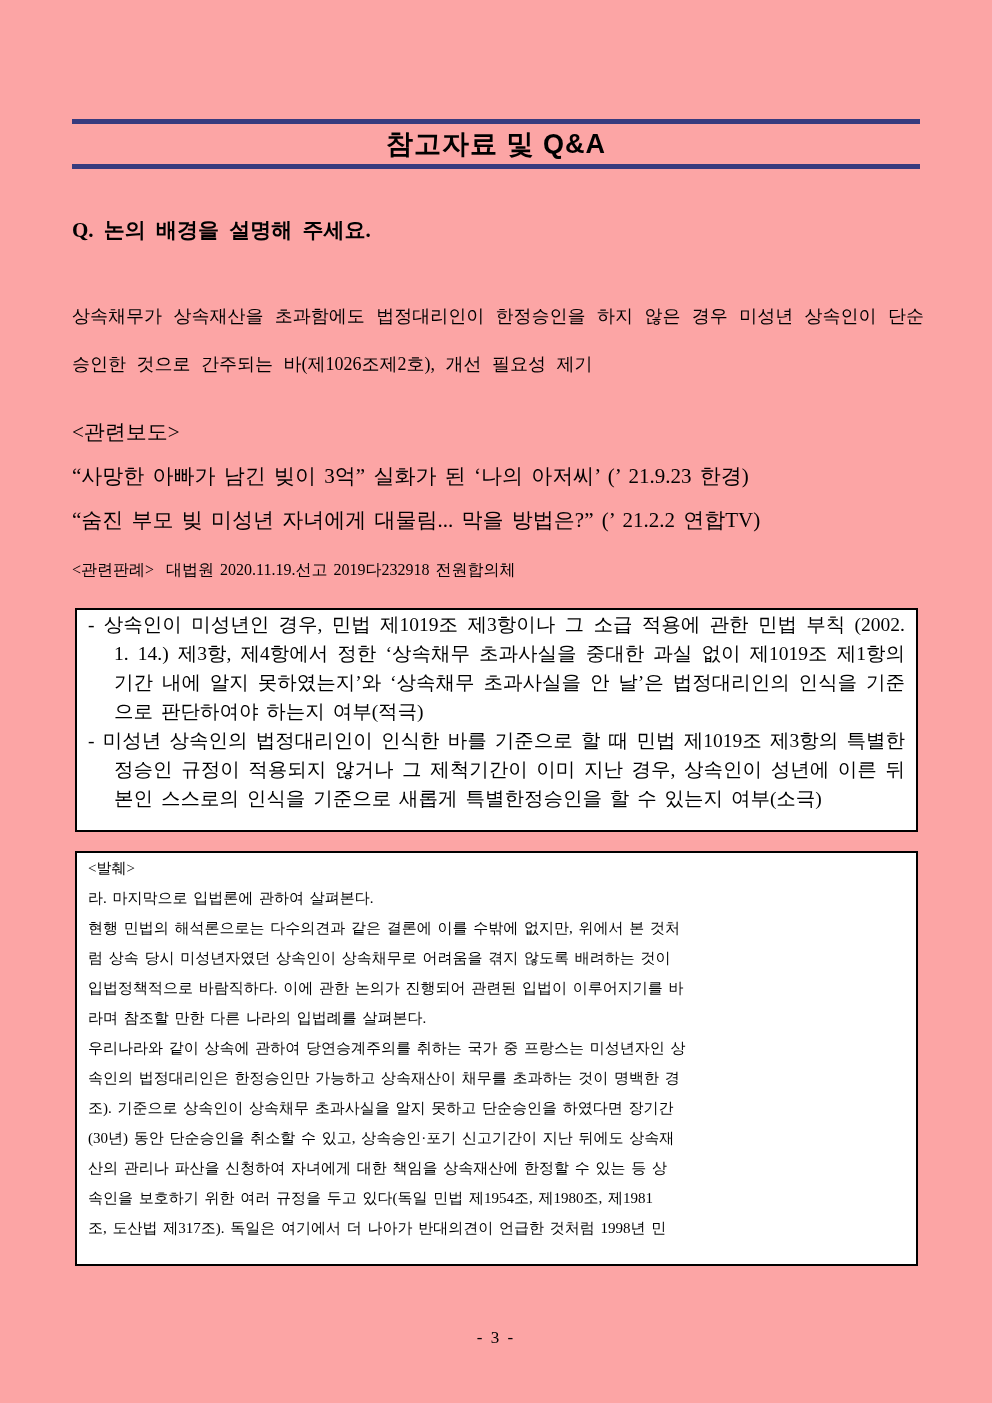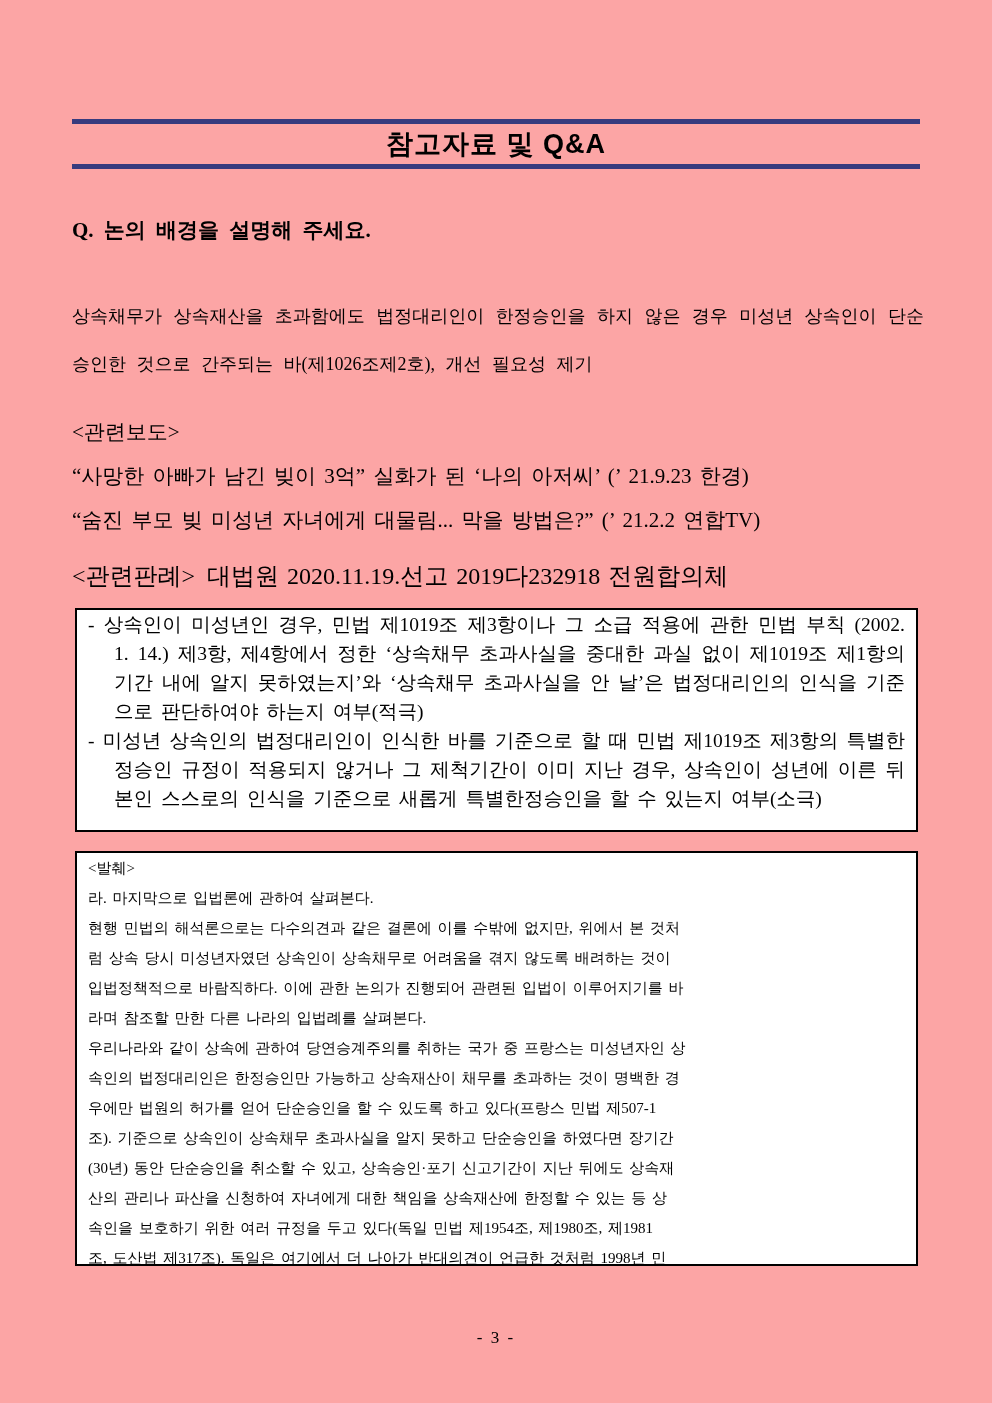--- a/index.html
+++ b/index.html
@@ -13,21 +13,21 @@
   .doc-title{
     position:absolute;left:72px;top:124px;width:848px;height:40px;line-height:40px;
     text-align:center;font-family:"Liberation Sans","DejaVu Sans",sans-serif;
     font-weight:700;font-size:27px;letter-spacing:1px;
   }
   .q-line{position:absolute;left:72px;top:216px;width:860px;font-size:21px;font-weight:700;word-spacing:5px;}
   .answer{position:absolute;left:72px;top:292px;width:852px;font-size:18px;line-height:48px;text-align:justify;word-spacing:6px;}
   .news{position:absolute;left:72px;top:410px;width:864px;font-size:21px;line-height:44px;}
   .news-heading{word-spacing:2px;}
   .news-item{word-spacing:3px;}
-  .case-line{position:absolute;left:72px;top:560px;width:864px;font-size:24px;word-spacing:2px;}
+  .case-line{position:absolute;left:72px;top:560px;width:864px;font-size:16px;word-spacing:2px;}
   .case-label{margin-right:12px;}
   .box{
     position:absolute;left:75px;width:817px;border:2px solid #000;
     padding:0 11px;overflow:hidden;background:#fff;
   }
   .box1{top:608px;height:220px;font-size:19.5px;line-height:29px;}
   .box2{top:851px;height:411px;font-size:15px;line-height:30px;}
   .holding{text-align:justify;padding-left:26px;text-indent:-26px;word-spacing:3px;}
   .ex-line{white-space:nowrap;word-spacing:2px;}
   .footer{position:absolute;left:0;top:1328px;width:992px;text-align:center;font-size:17px;letter-spacing:2px;}
@@ -62,21 +62,20 @@
 
   <div class="box box2">
     <div class="ex-line">&lt;발췌&gt;</div>
     <div class="ex-line">라. 마지막으로 입법론에 관하여 살펴본다.</div>
     <div class="ex-line">현행 민법의 해석론으로는 다수의견과 같은 결론에 이를 수밖에 없지만, 위에서 본 것처</div>
     <div class="ex-line">럼 상속 당시 미성년자였던 상속인이 상속채무로 어려움을 겪지 않도록 배려하는 것이</div>
     <div class="ex-line">입법정책적으로 바람직하다. 이에 관한 논의가 진행되어 관련된 입법이 이루어지기를 바</div>
     <div class="ex-line">라며 참조할 만한 다른 나라의 입법례를 살펴본다.</div>
     <div class="ex-line">우리나라와 같이 상속에 관하여 당연승계주의를 취하는 국가 중 프랑스는 미성년자인 상</div>
     <div class="ex-line">속인의 법정대리인은 한정승인만 가능하고 상속재산이 채무를 초과하는 것이 명백한 경</div>
-    <div class="ex-line">우에만 법원의 허가를 얻어 단순승인을 할 수 있도록 하고 있다(프랑스 민법 제507-1</div>
     <div class="ex-line">조). 기준으로 상속인이 상속채무 초과사실을 알지 못하고 단순승인을 하였다면 장기간</div>
     <div class="ex-line">(30년) 동안 단순승인을 취소할 수 있고, 상속승인·포기 신고기간이 지난 뒤에도 상속재</div>
     <div class="ex-line">산의 관리나 파산을 신청하여 자녀에게 대한 책임을 상속재산에 한정할 수 있는 등 상</div>
     <div class="ex-line">속인을 보호하기 위한 여러 규정을 두고 있다(독일 민법 제1954조, 제1980조, 제1981</div>
     <div class="ex-line">조, 도산법 제317조). 독일은 여기에서 더 나아가 반대의견이 언급한 것처럼 1998년 민</div>
   </div>
 
   <div class="footer">- 3 -</div>
 
 </div>

